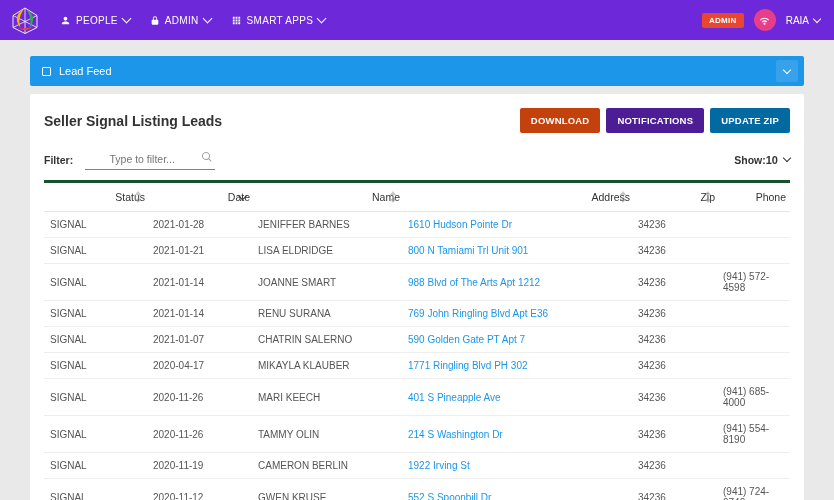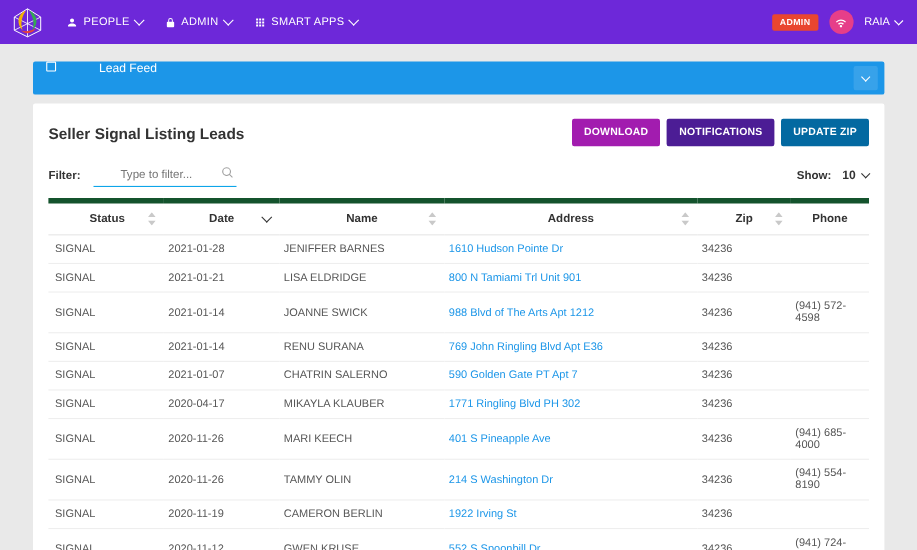--- a/index.html
+++ b/index.html
@@ -36,66 +36,66 @@
   .user { font-size: 10px; display: flex; align-items: center; gap: 5px; justify-content: flex-end;}
   .user .chev { width: 6px; height: 6px; border-right: 1.5px solid #fff; border-bottom: 1.5px solid #fff; transform: rotate(45deg); margin-top: -3px;}
 
   
   .feedwrap { padding: 16px 30px 4px 30px; }
   .feedbar {
     background: #1c96e8;
     color: #fff;
     height: 30px;
     display: flex;
+    align-items: center;
     padding: 0 12px;
     border-radius: 2px;
     font-size: 11px;
     position: relative;
-    gap: 31px;
   }
   .feedbar .sq { width: 9px; height: 9px; border: 1.5px solid #fff; margin-right: 8px; border-radius: 1px;}
   .feedbar .collapse-btn {
     position: absolute; right: 6px; top: 4px;
     width: 22px; height: 22px;
     background: rgba(255,255,255,.12);
     border-radius: 2px;
     display: flex; align-items: center; justify-content: center;
     cursor: pointer;
   }
   .feedbar .collapse-btn .chev { width:6px; height:6px; border-right:1.5px solid #fff; border-bottom:1.5px solid #fff; transform: rotate(45deg); margin-top:-3px;}
 
   
   .cardwrap { padding: 4px 30px 20px 30px; }
   .card { background: #fff; border-radius: 2px; padding: 14px 14px 16px 14px; }
   .card-head { display: flex; align-items: center; margin-bottom: 16px; }
   .card-title { font-size: 14px; font-weight: 600; color: #333; }
   .card-btns { margin-left: auto; display: flex; gap: 6px; }
   .btn { color: #fff; font-size: 9.5px; font-weight: 600; padding: 7px 11px; border-radius: 2px; cursor: pointer; letter-spacing: .2px; }
-  .btn-gray { background: #a21caf; }
+  .btn-gray { background: #c2410c; }
   .btn-orange { background: #4c1d95; }
   .btn-green { background: #0369a1; }
 
   
   .controls { display: flex; align-items: center; margin-bottom: 10px; }
   .filter-lbl, .show-lbl { font-size: 10.5px; font-weight: 600; }
   .filter-box { margin-left: 12px; position: relative; width: 130px; }
   .filter-box input {
     width: 100%; border: none; border-bottom: 1px solid #0ea5e9;
     font-size: 10.5px; padding: 4px 18px 4px 2px; outline: none; color: #555; text-align: center;
   }
   .filter-box .search-ico { position: absolute; right: 2px; top: 2px; width: 12px; height: 12px; opacity: .55; }
-  .show-wrap { margin-left: auto; display: flex; align-items: center; gap: 10px; }
+  .show-wrap { margin-left: auto; display: flex; align-items: center; }
   .show-select { display: flex; align-items: center; gap: 6px; font-size: 11px; font-weight: 600; cursor: pointer;}
   .show-select .chev { width:6px; height:6px; border-right:1.5px solid #333; border-bottom:1.5px solid #333; transform: rotate(45deg); margin-top:-3px;}
 
   
   table { width: 100%; border-collapse: collapse; margin-top: 6px; }
   th {
-    text-align: center; font-size: 10.5px; font-weight: 700; color: #333;
-    padding: 8px 4px; border-top: 5px solid #14532d; border-bottom: 1px solid #e5e5e5;
+    text-align: right; font-size: 10.5px; font-weight: 400; color: #333;
+    padding: 8px 4px; border-top: 3px solid #14532d; border-bottom: 1px solid #e5e5e5;
     position: relative;
   }
   th.sortable .sort-ico { position: absolute; right: 6px; top: 50%; transform: translateY(-50%); width: 10px; height: 12px; opacity: .45; }
   th .chev-down { width:7px; height:7px; border-right:1.5px solid #333; border-bottom:1.5px solid #333; transform: rotate(45deg); display:inline-block; position:absolute; right:8px; top:9px; }
   td { font-size: 10px; padding: 7px 4px; border-bottom: 1px solid #eee; color: #555; }
   td a { color: #1c96e8; text-decoration: none; }
   th:nth-child(1), td:nth-child(1){ width: 105px; padding-left: 6px;}
   th:nth-child(2), td:nth-child(2){ width: 105px;}
   th:nth-child(3), td:nth-child(3){ width: 150px;}
   th:nth-child(4), td:nth-child(4){ width: 230px;}
@@ -239,21 +239,21 @@
             <td>SIGNAL</td>
             <td>2021-01-21</td>
             <td>LISA ELDRIDGE</td>
             <td><a href="#">800 N Tamiami Trl Unit 901</a></td>
             <td>34236</td>
             <td></td>
           </tr>
           <tr>
             <td>SIGNAL</td>
             <td>2021-01-14</td>
-            <td>JOANNE SWICK</td>
+            <td>JOANNE SMART</td>
             <td><a href="#">988 Blvd of The Arts Apt 1212</a></td>
             <td>34236</td>
             <td>(941) 572-4598</td>
           </tr>
           <tr>
             <td>SIGNAL</td>
             <td>2021-01-14</td>
             <td>RENU SURANA</td>
             <td><a href="#">769 John Ringling Blvd Apt E36</a></td>
             <td>34236</td>

